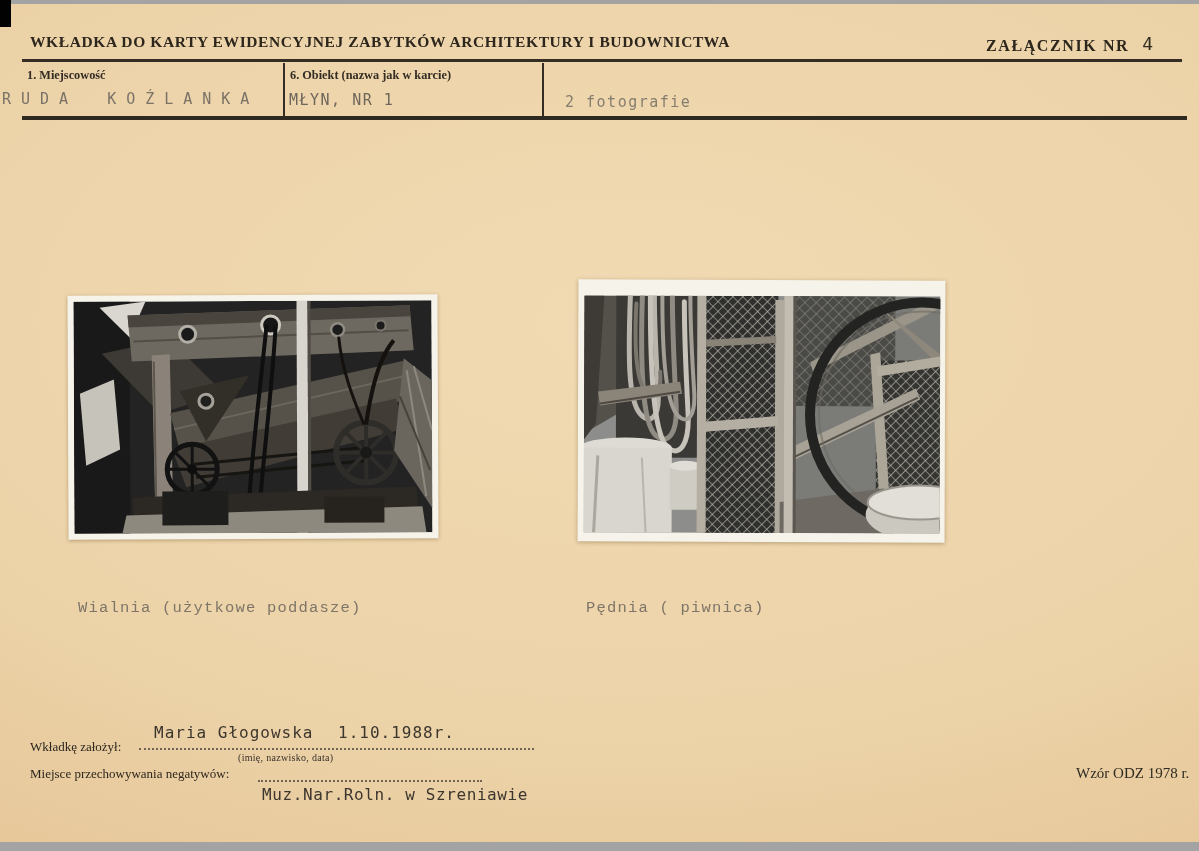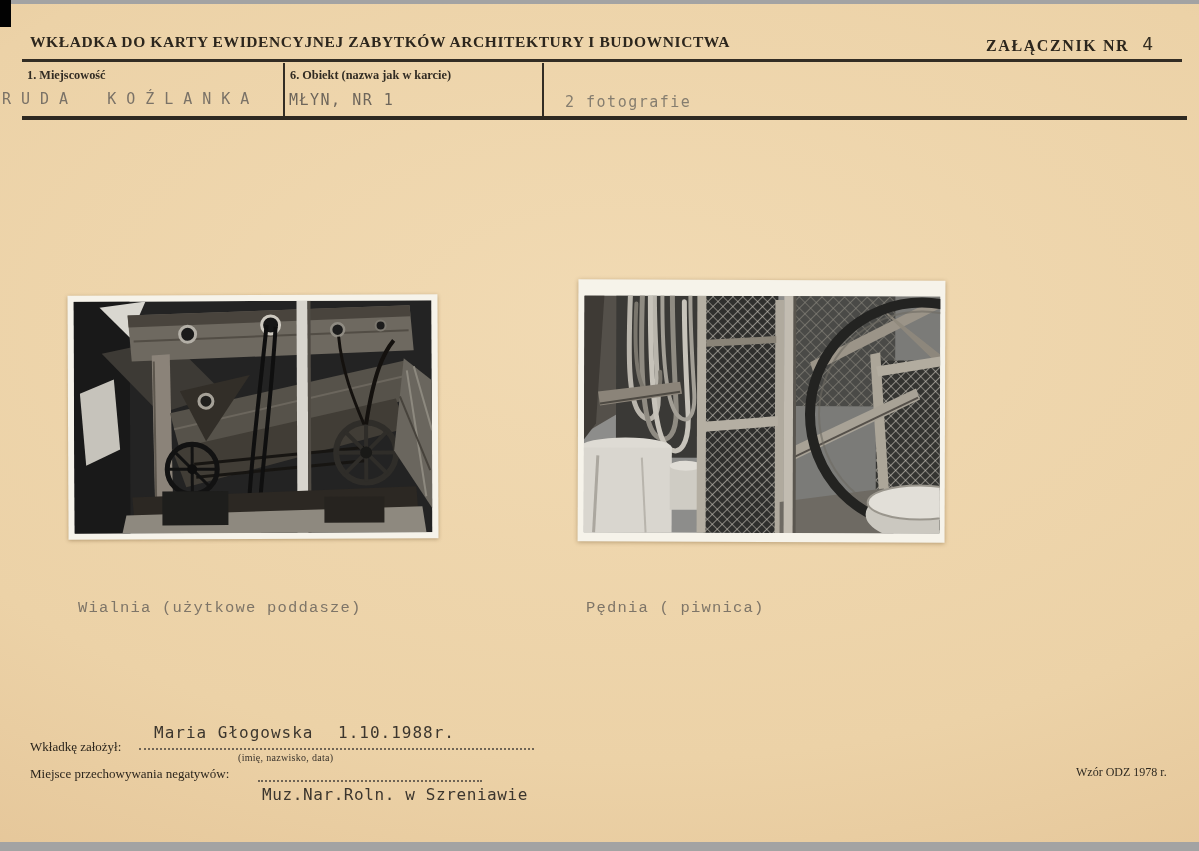--- a/index.html
+++ b/index.html
@@ -46,21 +46,21 @@
   .lab-negatives{left:30px;top:762px;}
   .typed{position:absolute;font-family:"DejaVu Sans Mono",monospace;font-size:16px;
          letter-spacing:1px;color:var(--typewriter-dark,#3c362e);white-space:nowrap;}
   .t-name{left:142px;top:719px;padding-left:12px;}
   .t-date{left:338px;top:719px;}
   .t-negatives{left:262px;top:753px;letter-spacing:0.6px;margin-top:28px;}
   .dotline{position:absolute;height:0;border-bottom:2px dotted #5a5248;opacity:.85;}
   .dl1{left:139px;top:744px;width:395px;}
   .dl2{left:258px;top:776px;width:224px;}
   .hint{position:absolute;left:238px;top:748px;font-size:10px;color:#37312a;letter-spacing:.3px;white-space:nowrap;}
-  .form-code{position:absolute;left:1076px;top:761px;font-size:12px;color:#2f2a21;white-space:nowrap;}
+  .form-code{position:absolute;left:1076px;top:761px;font-size:15px;color:#2f2a21;white-space:nowrap;}
 </style>
 </head>
 <body>
 
 <div class="stage">
   <div class="paper">
 
     <div class="title">WKŁADKA DO KARTY EWIDENCYJNEJ ZABYTKÓW ARCHITEKTURY I BUDOWNICTWA</div>
     <div class="attachment">
       <span class="lbl">ZAŁĄCZNIK NR</span>

